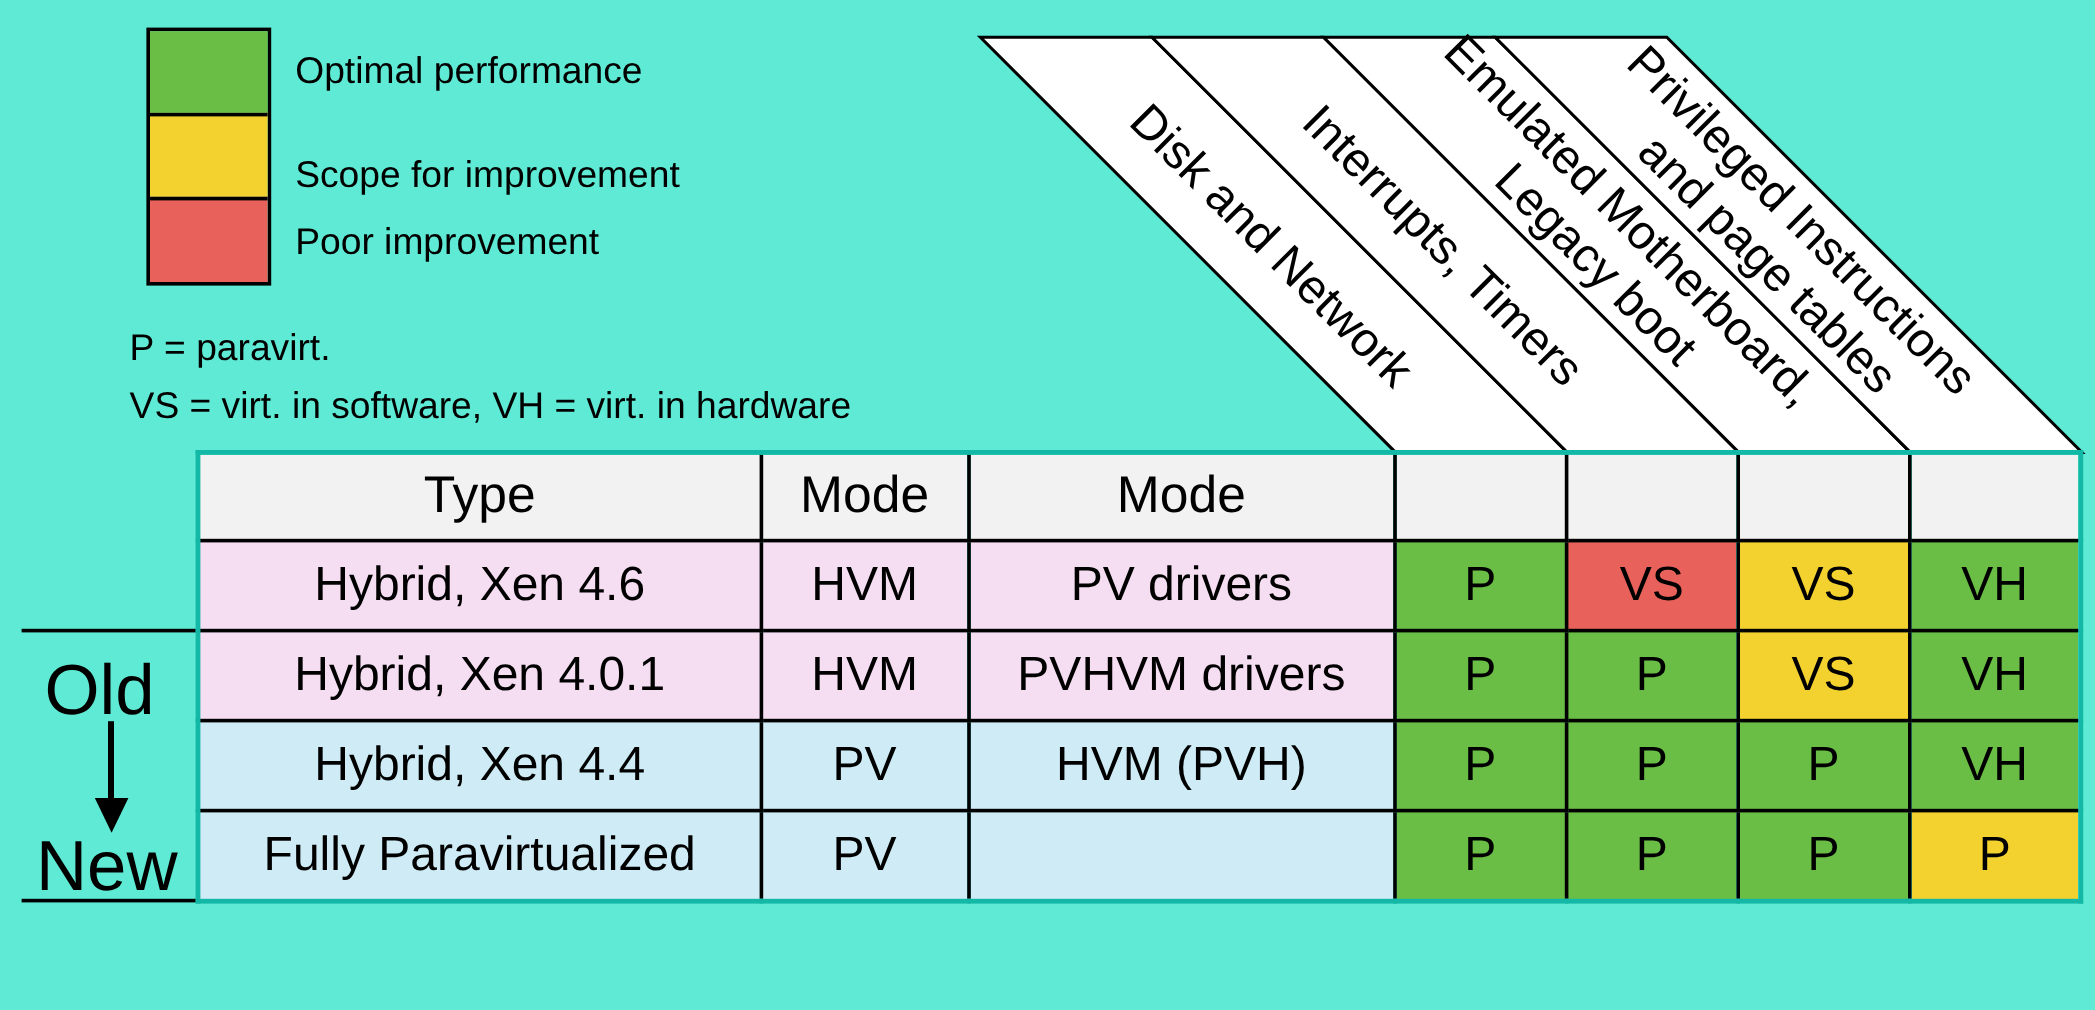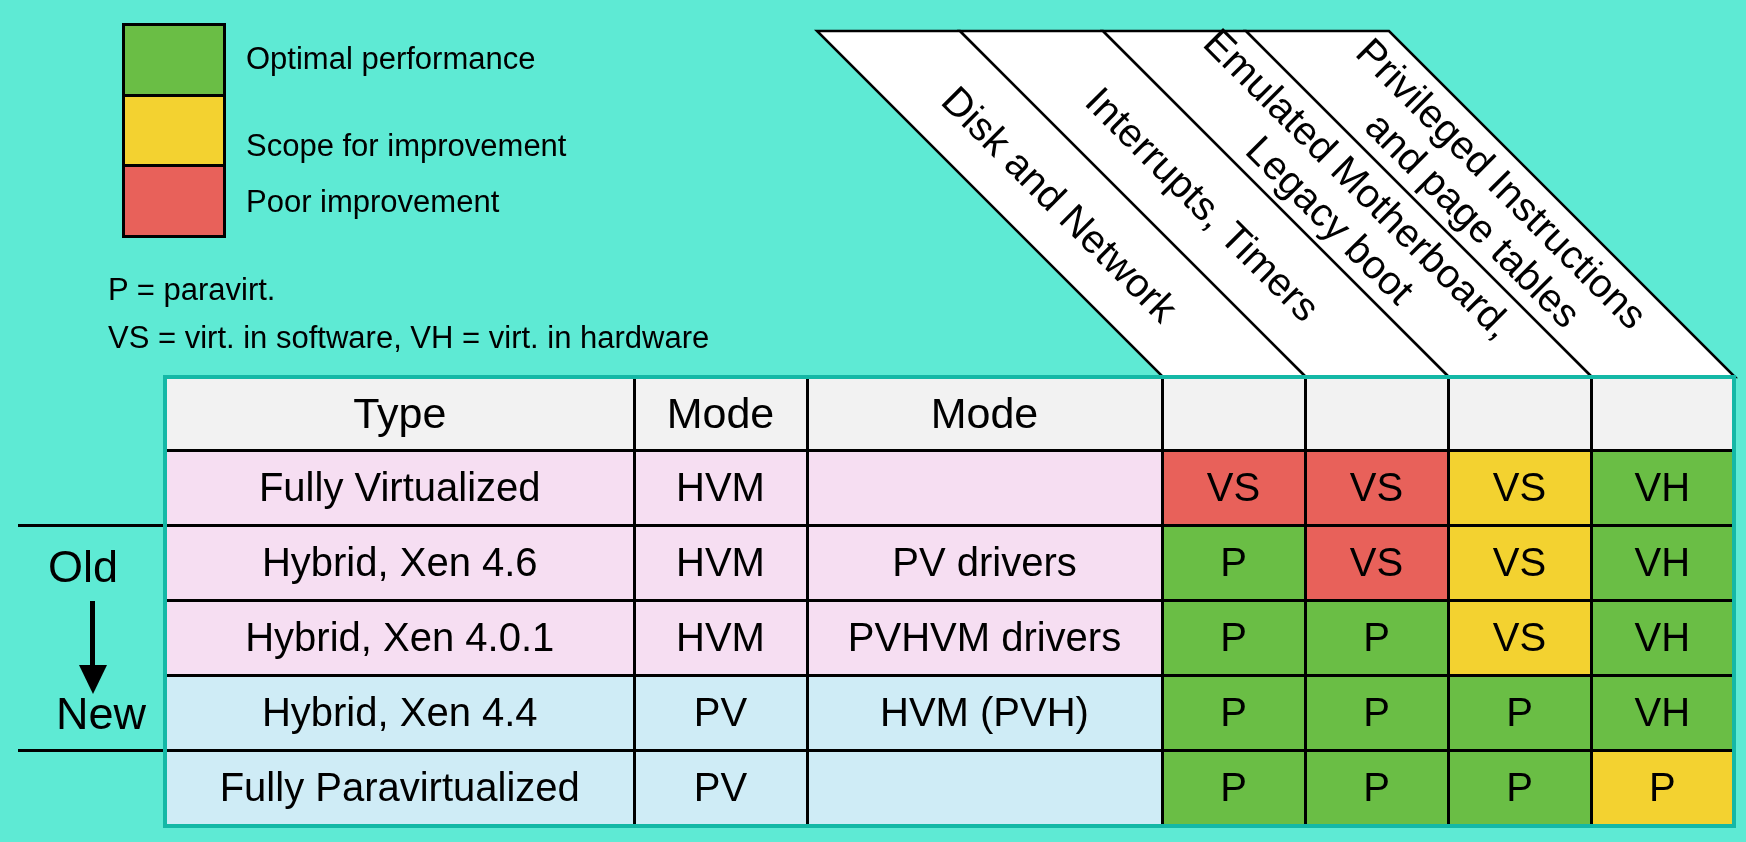--- a/index.html
+++ b/index.html
@@ -24,23 +24,23 @@
 
   
   .band{position:absolute;left:0;top:0;}
   .band polygon{fill:#ffffff;stroke:#000;stroke-width:2.5;}
   .band text{font-family:"Liberation Sans",sans-serif;font-size:40px;fill:#000;}
 
   
   .hline{position:absolute;height:3px;background:#000;}
   .hline.top{left:18px;top:524px;width:148px;}
   .hline.bottom{left:18px;top:749px;width:212px;}
-  .era-label{position:absolute;font-size:45px;text-align:center;white-space:nowrap;}
+  .era-label{position:absolute;font-size:59px;text-align:center;white-space:nowrap;}
   .era-label.old{left:28px;top:541px;width:110px;}
-  .era-label.new{left:36px;top:688px;width:130px;}
+  .era-label.new{left:24px;top:688px;width:130px;}
   .arrow-stem{position:absolute;left:90px;top:601px;width:5px;height:66px;background:#000;}
   .arrow-head{position:absolute;left:79px;top:665px;width:0;height:0;
               border-left:14px solid transparent;border-right:14px solid transparent;
               border-top:29px solid #000;}
 
   
   table.grid{position:absolute;left:163px;top:375px;border-collapse:collapse;
              table-layout:fixed;width:1572px;border:4px solid #14b8a6;}
   table.grid td{border:3px solid #000;text-align:center;vertical-align:middle;
                 font-size:40px;padding:0;overflow:hidden;}
@@ -109,29 +109,20 @@
         <tr class="header-row">
       <td>Type</td>
       <td>Mode</td>
       <td>Mode</td>
       <td></td>
       <td></td>
       <td></td>
       <td></td>
     </tr>
 
-    <tr class="data-row" data-band="pink">
-      <td>Fully Virtualized</td>
-      <td>HVM</td>
-      <td></td>
-      <td data-status="poor">VS</td>
-      <td data-status="poor">VS</td>
-      <td data-status="improve">VS</td>
-      <td data-status="optimal">VH</td>
-    </tr>
 
     <tr class="data-row" data-band="pink">
       <td>Hybrid, Xen 4.6</td>
       <td>HVM</td>
       <td>PV drivers</td>
       <td data-status="optimal">P</td>
       <td data-status="poor">VS</td>
       <td data-status="improve">VS</td>
       <td data-status="optimal">VH</td>
     </tr>

